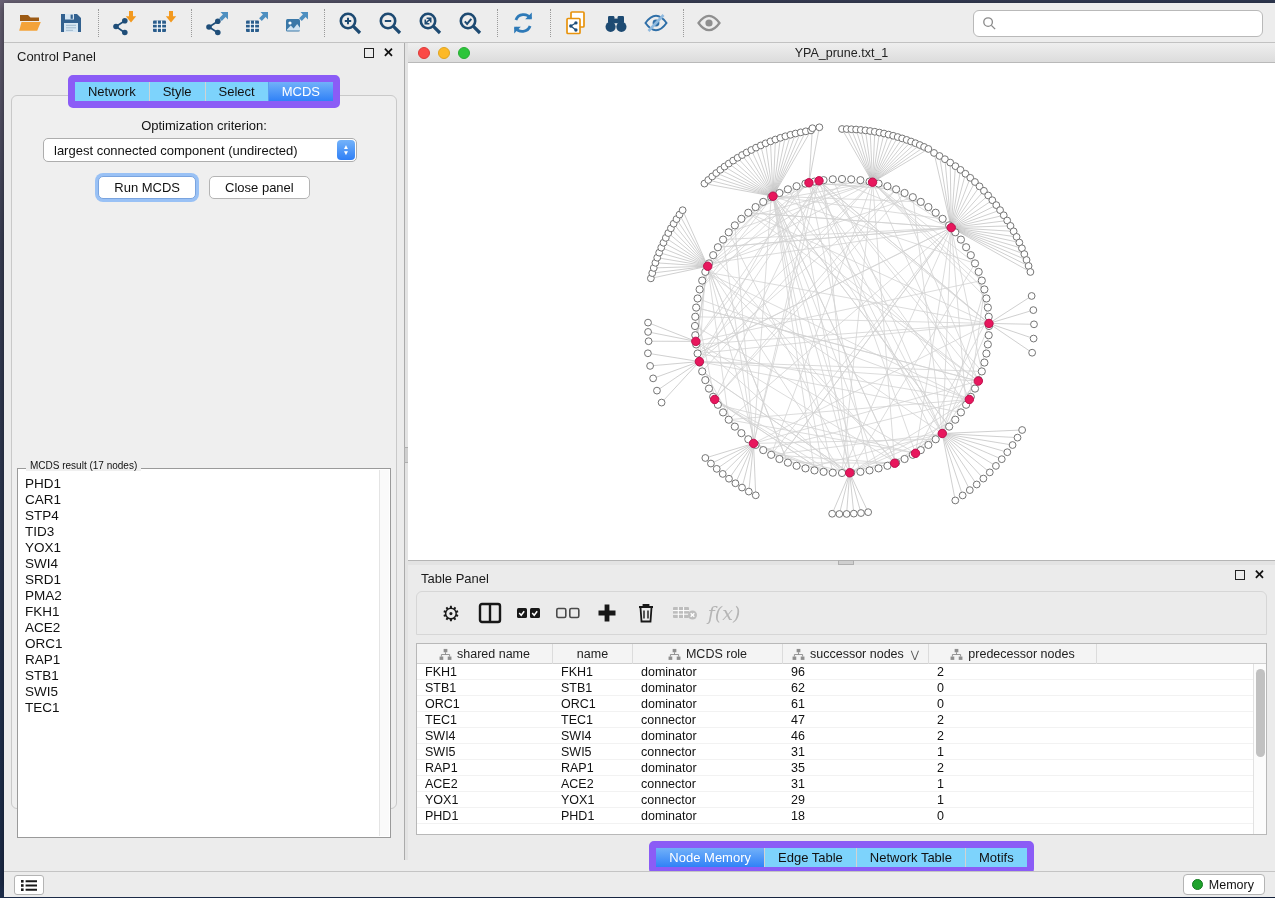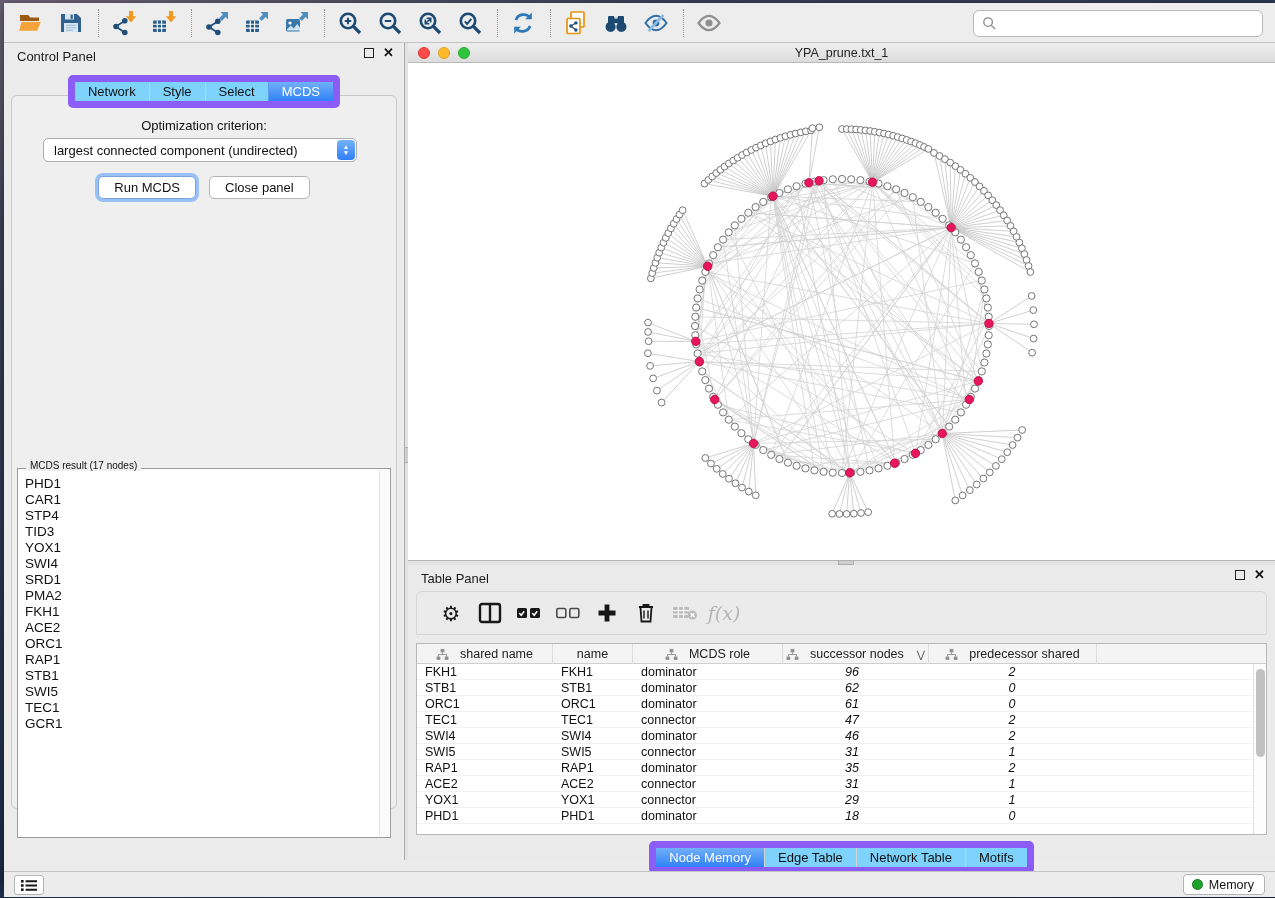--- a/index.html
+++ b/index.html
@@ -84,27 +84,27 @@
   .tp-btn { width:32px; height:32px; border:none; background:transparent; display:flex; align-items:center;
     justify-content:center; margin-right:7px; cursor:pointer; }
   .gear-glyph { font-size:21px; color:#1a1a1a; line-height:21px; }
   .fx-glyph { font-family:"DejaVu Serif", serif; font-style:italic; font-size:19px; color:#b5b5b5; }
 
   .table-box { position:absolute; left:8px; top:78px; right:8px; height:192px;
     background:#fff; border:1px solid #B8B8B8; }
   .t-grid { display:grid; grid-template-columns:136px 80px 150px 146px 168px 1fr; }
   .t-head { background:#F4F4F4; border-bottom:1px solid #CFCFCF; height:20px; }
   .t-head .hcell { position:relative; display:flex; align-items:center; justify-content:center;
-    font-size:12.5px; color:#222; border-right:1px solid #DCDCDC; height:20px; gap:11px; }
+    font-size:12.5px; color:#222; border-right:1px solid #DCDCDC; height:20px; gap:5px; }
   .hcell svg { width:13px; height:13px; flex:none; }
   .sort-chevron { font-size:10px; color:#555; margin-left:2px; }
   .t-rows { position:absolute; left:0; top:20px; right:13px; bottom:0; overflow:hidden; }
   .t-row { height:16px; font-size:12.5px; color:#111; border-bottom:1px solid #F2F2F2; }
   .t-row > div { padding:0 8px; line-height:16px; white-space:nowrap; }
-  .t-row .num { text-align:center; padding-right:16px;font-style:italic; }
+  .t-row .num { text-align:left; padding-right:16px; }
   .t-scroll { position:absolute; right:0; top:20px; width:13px; bottom:0; background:#FCFCFC; border-left:1px solid #E2E2E2; }
   .t-thumb { position:absolute; left:2px; top:5px; width:9px; height:88px; background:#C1C1C1; border-radius:5px; }
 
   .tp-tabs { position:absolute; left:0; top:276px; width:100%; text-align:center; }
 
   
   .status-bar { position:absolute; left:0; top:857px; width:100%; height:26px;
     background:#ECECEC; border-top:1px solid #C4C4C4;margin-top:11px; }
   .menu-btn { position:absolute; left:10px; top:3px; width:30px; height:20px; background:#fff;
     border:1px solid #B4B4B4; border-radius:3px; display:flex; align-items:center; justify-content:center; cursor:pointer; }
@@ -300,21 +300,20 @@
               <div>SWI4</div>
               <div>SRD1</div>
               <div>PMA2</div>
               <div>FKH1</div>
               <div>ACE2</div>
               <div>ORC1</div>
               <div>RAP1</div>
               <div>STB1</div>
               <div>SWI5</div>
               <div>TEC1</div>
-              <div>GCR1</div>
             </div>
           <div class="list-track"></div>
         </div>
       </div>
     </div>
     <div class="v-splitter">
         <div class="v-handle"></div>
       </div>
 
     <div class="right-col">
@@ -986,21 +985,21 @@
                 <span>successor nodes</span>
                 <span class="sort-chevron">⋁</span>
               </div>
               <div class="hcell">
                 <svg viewBox="0 0 14 14">
                   <rect x="5" y="1" width="4" height="3.6" fill="#8F8F8F"></rect>
                   <rect x="0.6" y="9.2" width="4" height="3.6" fill="#8F8F8F"></rect>
                   <rect x="9.4" y="9.2" width="4" height="3.6" fill="#8F8F8F"></rect>
                   <path d="M7 4.6V7M2.6 9.2V7h8.8v2.2" stroke="#8F8F8F" fill="none"></path>
                 </svg>
-                <span>predecessor shared</span>
+                <span>predecessor nodes</span>
               </div>
               <div></div>
             </div>
           <div class="t-rows" id="t-rows">
               <div class="t-grid t-row">
                 <div>FKH1</div>
                 <div>FKH1</div>
                 <div>dominator</div>
                 <div class="num">96</div>
                 <div class="num" style="padding-right:10px">2</div>

